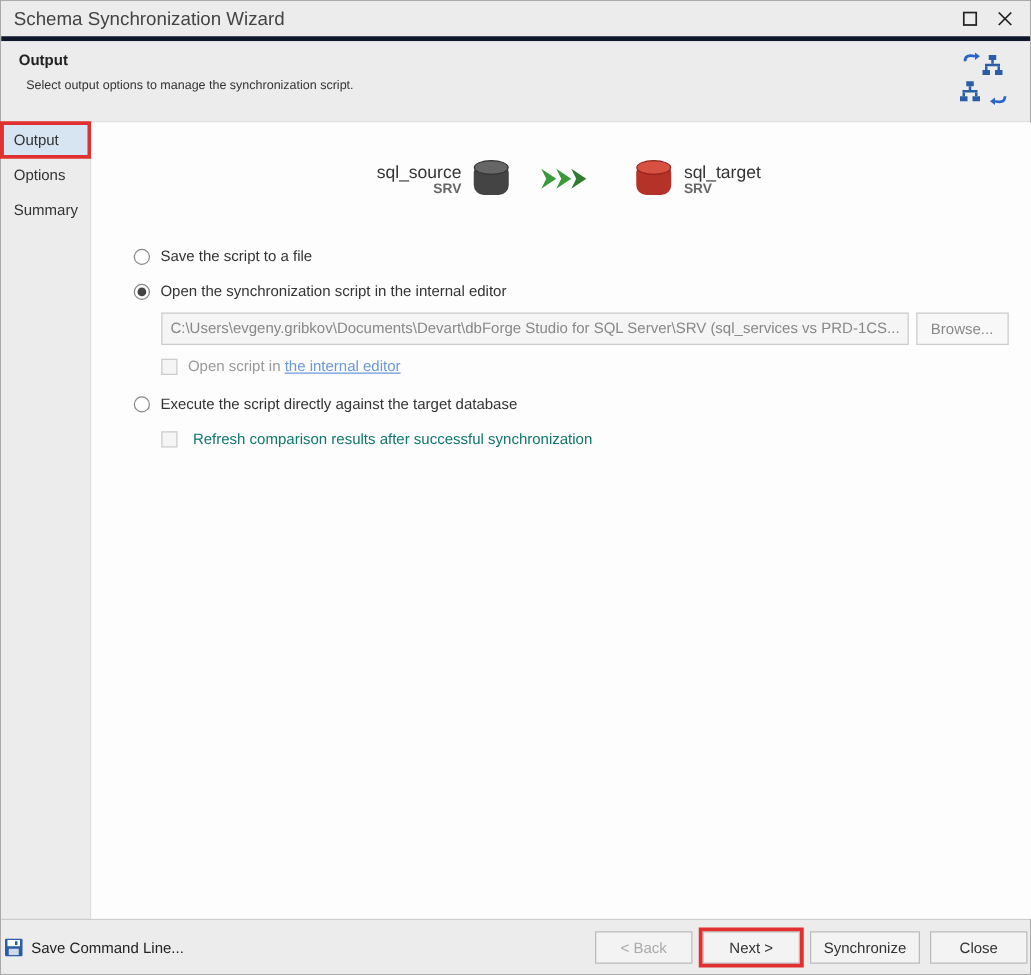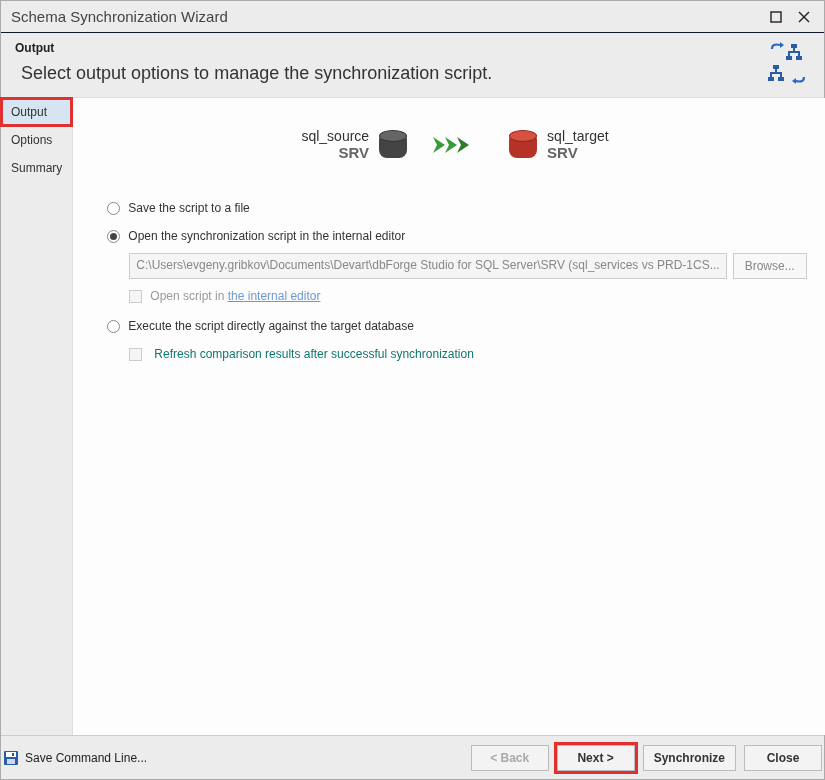--- a/index.html
+++ b/index.html
@@ -13,35 +13,35 @@
     overflow: hidden;
     position: relative;
   }
   .window { width: 825px; height: 780px; border: 1px solid #aaa; display: flex; flex-direction: column; }
   .titlebar {
     height: 32px;
     background: #ececec;
     display: flex;
     align-items: center;
     padding: 0 6px 0 10px;
-    border-bottom: 1px solid #0f172a;
+    border-bottom: 4px solid #0f172a;
   }
   .titlebar .title { font-size: 15px; color: #444; flex: 1; }
   .titlebar .wbtn { width: 28px; height: 22px; display: flex; align-items: center; justify-content: center; color: #333; }
   .titlebar .wbtn svg { stroke: #222; }
   .header {
     background: #ececec;
     padding: 8px 14px 12px 14px;
     display: flex;
     align-items: flex-start;
     border-bottom: 1px solid #ddd;
   }
   .header-text { flex: 1; }
   .header-title { font-weight: bold; font-size: 12px; }
-  .header-sub { font-size: 18px; color: #333; margin-top: 8px; padding-left: 6px; }
+  .header-sub { font-size: 10px; color: #333; margin-top: 8px; padding-left: 6px; }
   .header-icon { width: 44px; height: 44px; }
   .body { flex: 1; display: flex; background: #f0f0f0; }
   .sidebar {
     width: 136px;
     background: #ececec;
     border-right: 1px solid #ddd;
     padding-top: 0;
   }
   .side-item {
     padding: 7px 10px;
@@ -68,21 +68,21 @@
     display: flex;
     justify-content: center;
     gap: 24px;
     margin-bottom: 40px;
     margin-top: 6px;
   }
   .db-block { display: flex; align-items: center; gap: 10px; }
   .db-label { text-align: right; }
   .db-label.right-align { text-align: left; }
   .db-name { font-size: 14px; color: #333; }
-  .db-sub { font-size: 15px; font-weight: bold; color: #666; text-align: right; }
+  .db-sub { font-size: 11px; font-weight: bold; color: #666; text-align: right; }
   .db-label.right-align .db-sub { text-align: left; }
   .cylinder { width: 28px; height: 30px; position: relative; }
   .cylinder .body { width: 28px; height: 22px; border-radius: 4px 4px 8px 8px; position: absolute; top: 6px; }
   .cylinder .top { width: 28px; height: 12px; border-radius: 50%; position: absolute; top: 0; }
   .cyl-dark .body { background: #444; }
   .cyl-dark .top { background: #666; border: 1px solid #333; }
   .cyl-red .body { background: #b43228; }
   .cyl-red .top { background: #d85040; border: 1px solid #90241c; }
   .arrow-chevrons { display: flex; align-items: center; }
   .arrow-chevrons svg { display: block; }
@@ -145,21 +145,20 @@
   .save-icon { width: 16px; height: 16px; }
   .btn {
     height: 26px;
     min-width: 78px;
     border: 1px solid #bbb;
     background: #f3f3f3;
     font-size: 12px;
     color: #333;
     display: flex; align-items: center; justify-content: center;
     padding: 0 10px;
-    font-weight: bold;
   }
   .btn.disabled { color: #aaa; }
   .btn.highlight { outline: 3px solid #e03030; outline-offset: 0px; }
 </style>
 </head>
 <body>
 
 <div class="window">
 
   <div class="titlebar">

